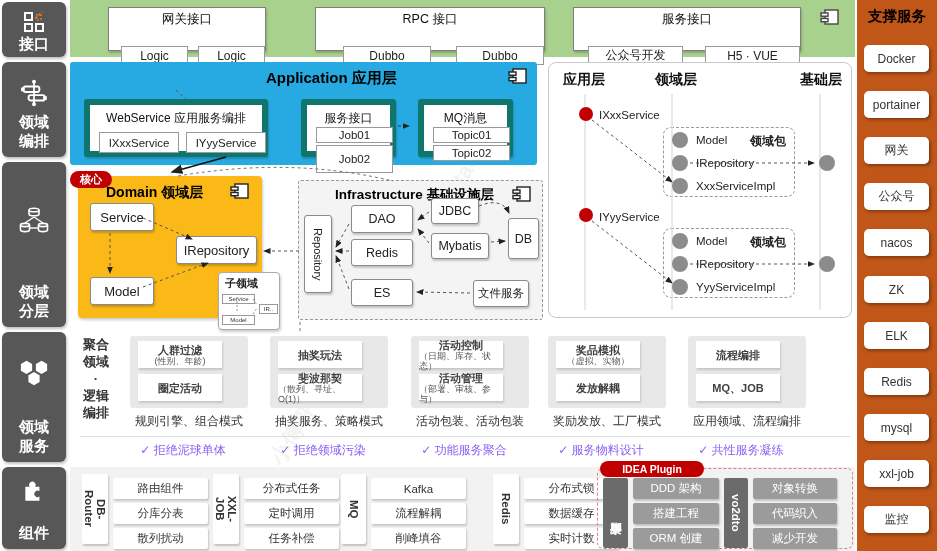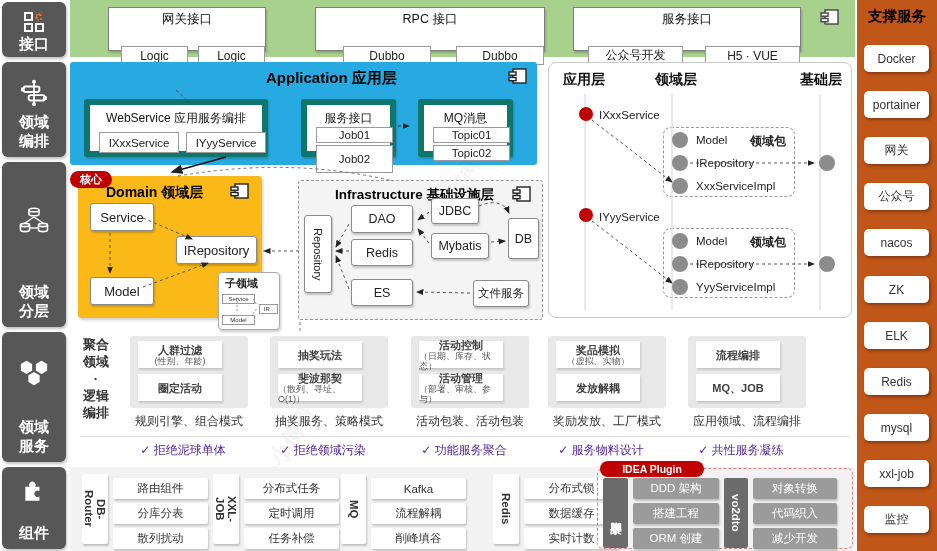--- a/index.html
+++ b/index.html
@@ -44,21 +44,21 @@
   .lh{position:absolute;font-size:14px;font-weight:bold;color:#111}
   .ldash{position:absolute;border:1px dashed #9a9a9a;border-radius:8px}
   .llab{position:absolute;font-size:11.5px;color:#222}
   
   .agg-label{position:absolute;left:74px;top:336px;width:44px;font-size:13px;font-weight:bold;color:#333;text-align:center;line-height:17px;white-space:pre-line}
   .agg-group{position:absolute;top:336px;width:118px;height:72px;background:#E9E8E8;border-radius:3px}
   .agg-card{position:absolute;left:8px;width:84px;background:#fff;box-shadow:1px 1.5px 2px rgba(0,0,0,.15);display:flex;flex-direction:column;align-items:center;justify-content:center}
   .agg-card .ct{font-size:11px;font-weight:bold;color:#404040;line-height:12px}
   .agg-card .cs{font-size:9px;color:#555;line-height:10px}
   .agg-cap{position:absolute;top:413px;width:118px;text-align:center;font-size:12px;color:#333}
-  .agg-check{position:absolute;top:442px;width:118px;text-align:center;font-size:12px;color:#4c1d95}
+  .agg-check{position:absolute;top:442px;width:118px;text-align:center;font-size:12px;color:#8b5cf6}
   .divider{position:absolute;left:80px;top:436px;width:770px;height:1px;background:#ddd}
   
   .comp-band{position:absolute;left:70px;top:467px;width:785px;height:84px;background:#F2F2F2;border-radius:2px}
   .vlabel{position:absolute;background:#fff;box-shadow:1px 2px 2px rgba(0,0,0,.2);border-radius:2px;color:#333;font-size:11.5px;font-weight:bold;display:flex;align-items:center;justify-content:center}
   .vlabel-dark{position:absolute;background:#6b6b6b;border-radius:2px;color:#fff;font-size:11.5px;font-weight:bold;display:flex;align-items:center;justify-content:center}
   .citem{position:absolute;width:95px;height:21px;background:#fff;box-shadow:1px 1.5px 2px rgba(0,0,0,.18);border-radius:2px;display:flex;align-items:center;justify-content:center;font-size:11.5px;color:#333}
   .citem-gray{position:absolute;height:21px;background:#9b9b9b;border-radius:2px;display:flex;align-items:center;justify-content:center;font-size:11.5px;color:#fff;box-shadow:1px 1.5px 2px rgba(0,0,0,.2)}
   .plugin-box{position:absolute;left:597px;top:468px;width:256px;height:81px;border:1.5px dashed #e08080;border-radius:6px}
   .plugin-badge{position:absolute;left:600px;top:461px;width:104px;height:16px;background:#C00000;border-radius:8px;color:#fff;font-weight:bold;font-size:10.5px;display:flex;align-items:center;justify-content:center;z-index:6}
   svg.overlay{position:absolute;left:0;top:0;z-index:5;pointer-events:none}

